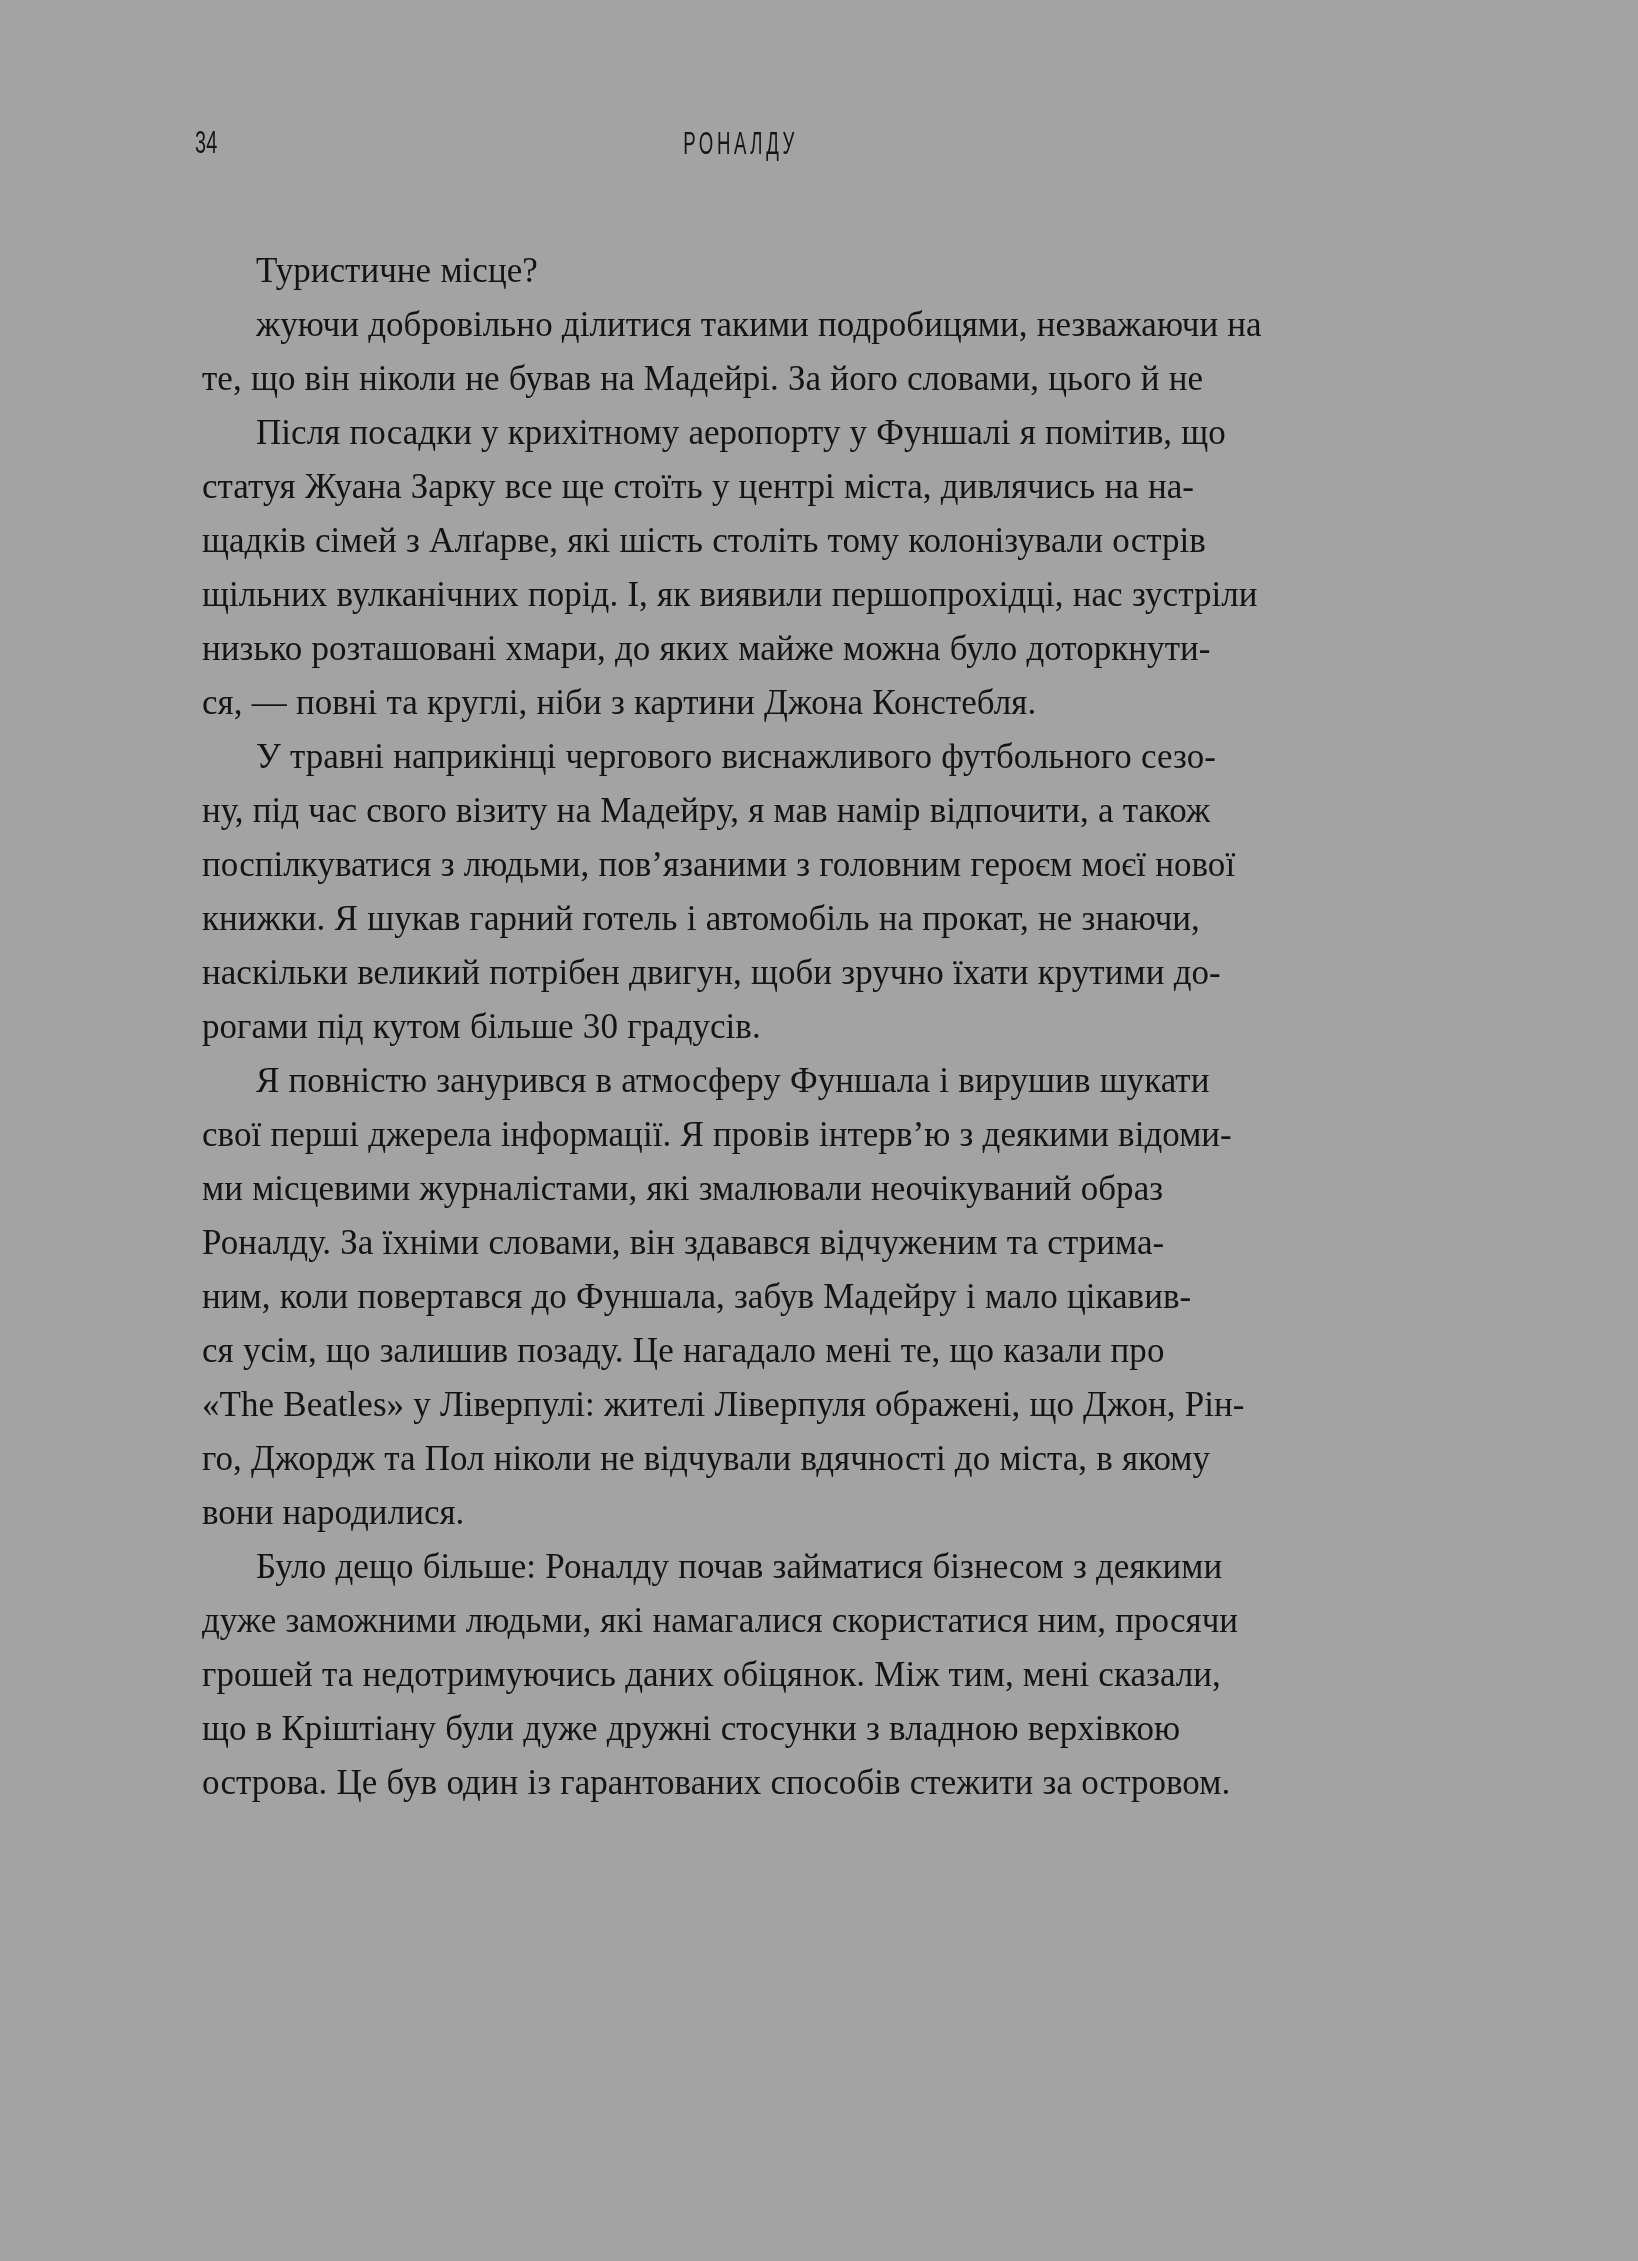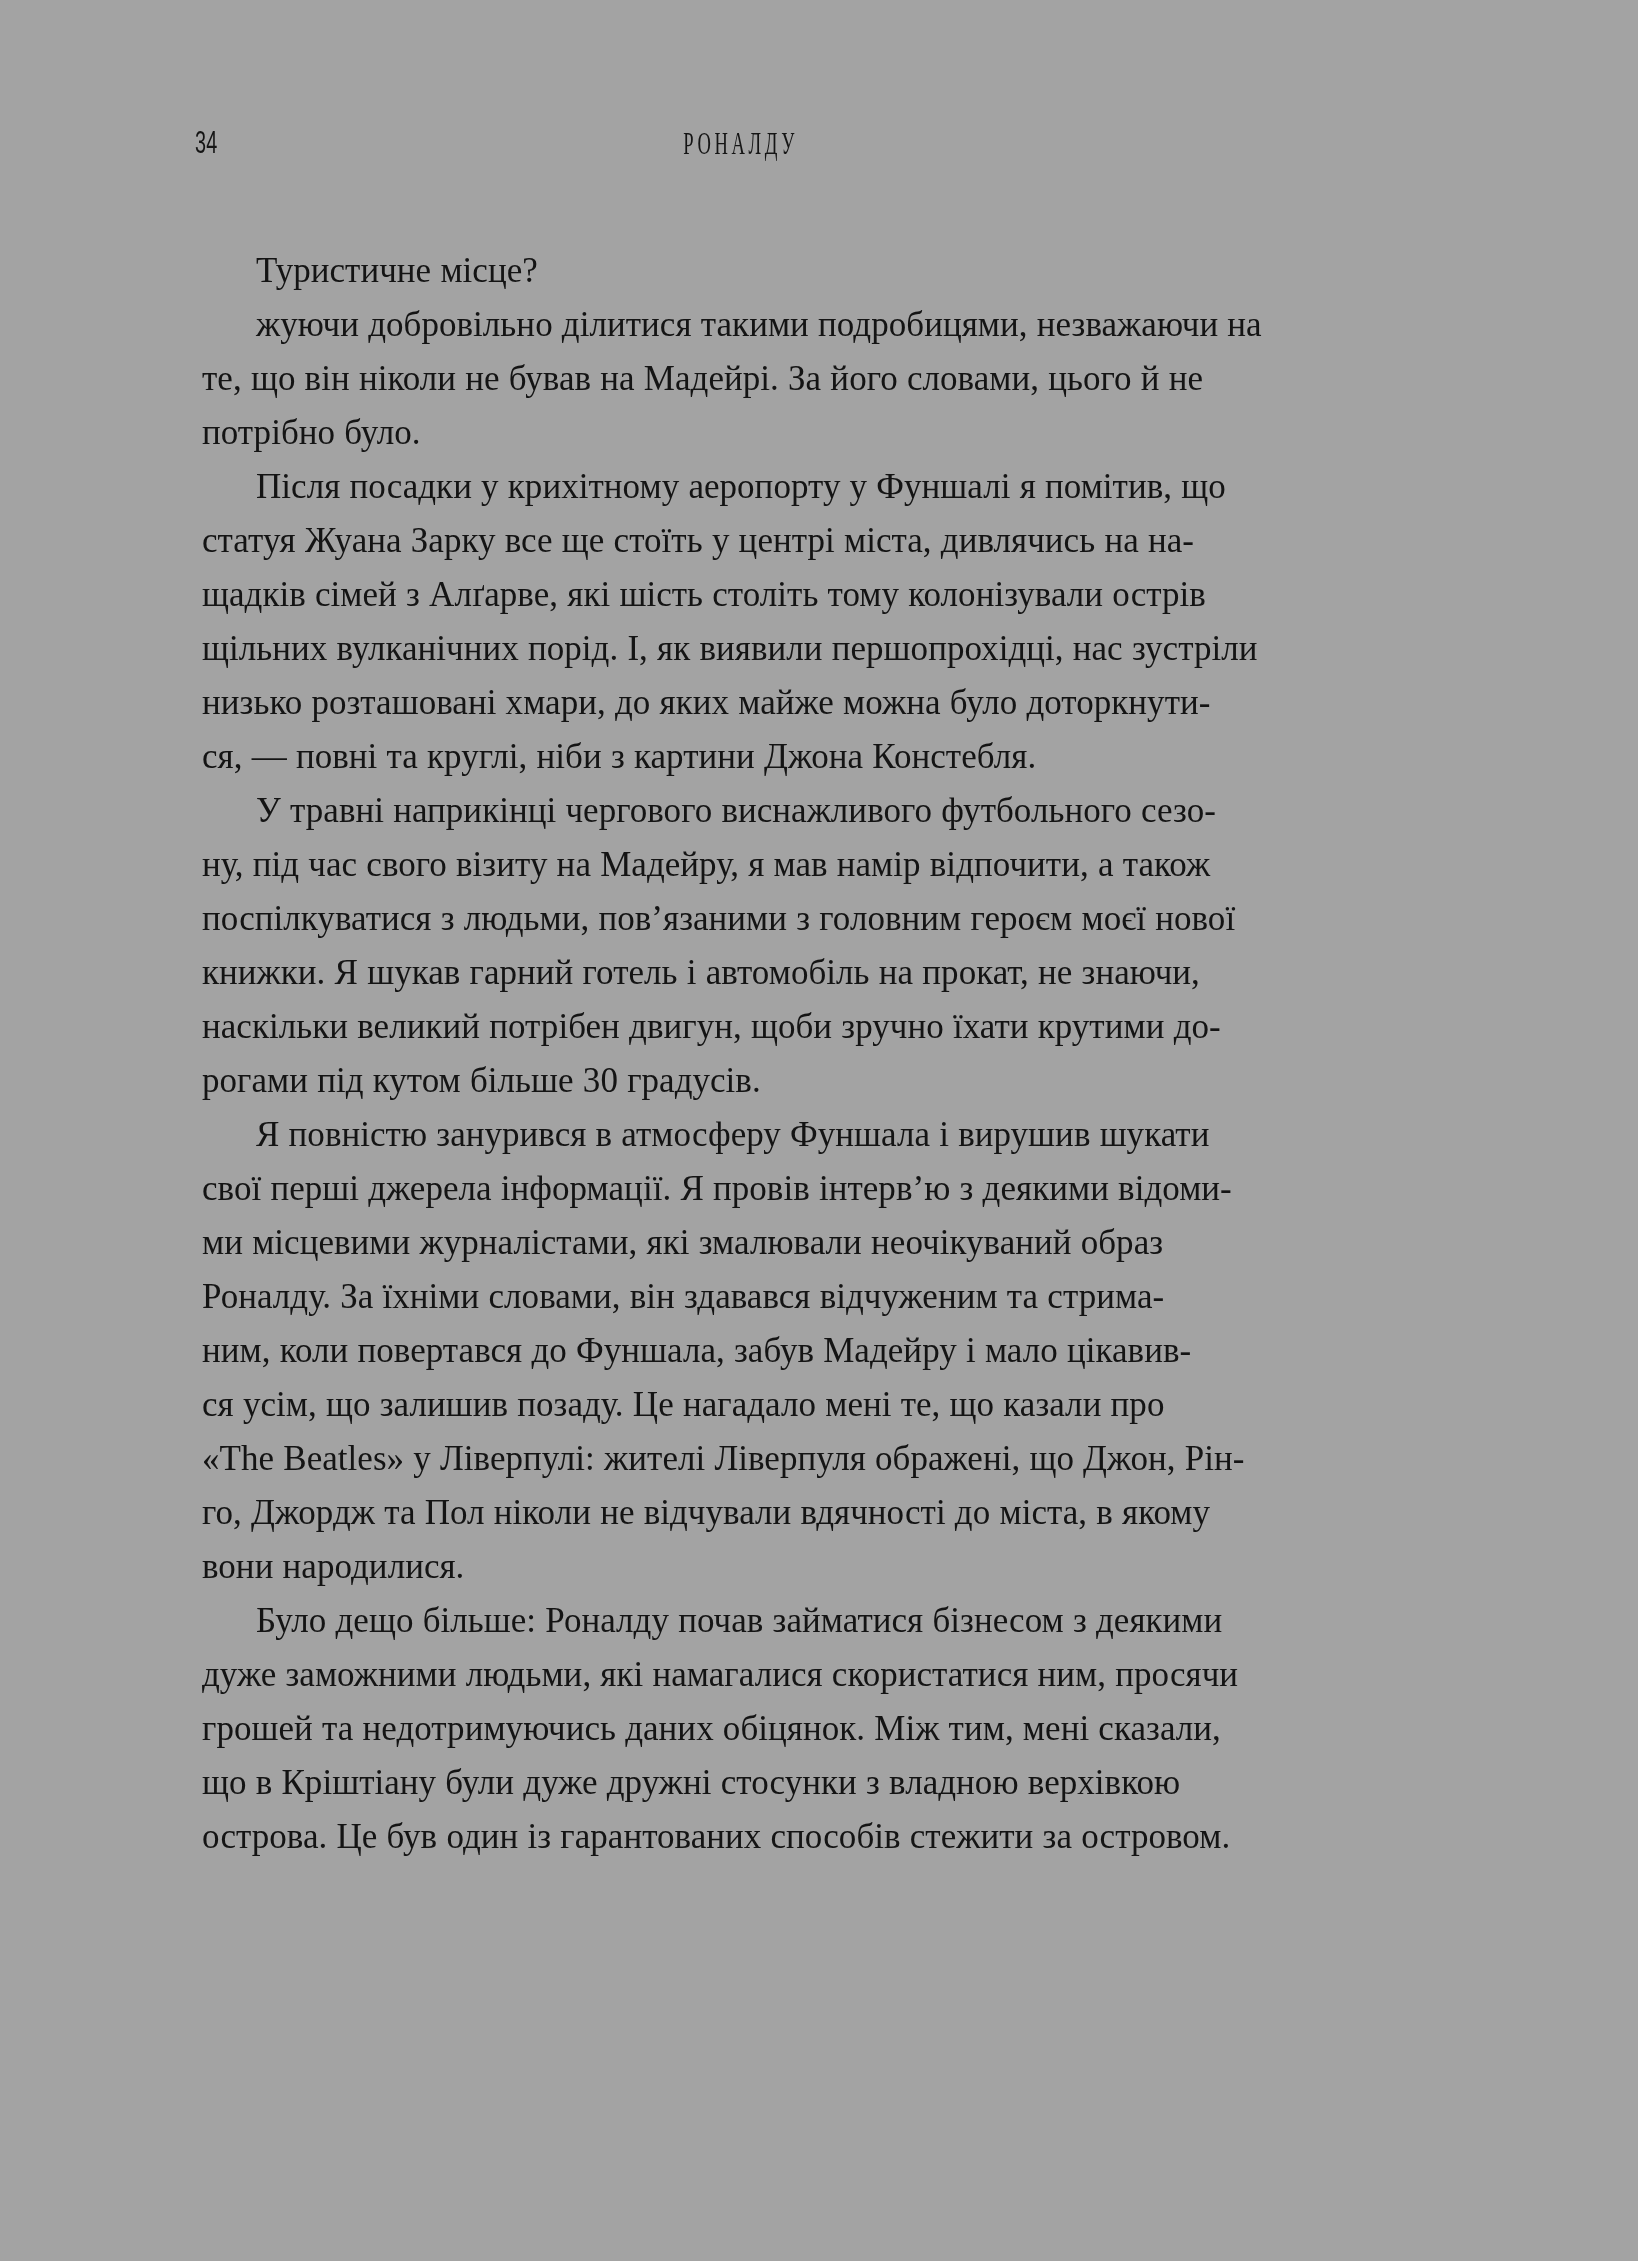--- a/index.html
+++ b/index.html
@@ -38,21 +38,21 @@
     transform: scaleX(0.62);
     transform-origin: left top;
     line-height: 1.0;
   }
   .runtitle {
     position: absolute;
     left: 0;
     top: 1.7px;
     width: 1482px;
     text-align: center;
-    font-family: Liberation Serif, serif;
+    font-family: Liberation Sans, sans-serif;
     font-size: 31px;
     font-weight: 400;
     letter-spacing: 6px;
     color: #151515;
     line-height: 1.0;
   }
   .runtitle span {
     display: inline-block;
     transform: scaleX(0.60);
     transform-origin: center top;
@@ -90,21 +90,21 @@
 
 <div class="page">
 
   <div class="runhead">
     <div class="folio">34</div>
     <div class="runtitle"><span>РОНАЛДУ</span></div>
   </div>
 
   <div class="textblock" id="body-text-block">
       <p class="para indent"><span class="ln">Туристичне місце?</span></p>
-      <p class="para indent"><span class="ln">жуючи добровільно ділитися такими подробицями, незважаючи на</span><span class="ln">те, що він ніколи не бував на Мадейрі. За його словами, цього й не</span><span class="ln">потрібно було.</span></p>
+      <p class="para indent"><span class="ln">жуючи добровільно ділитися такими подробицями, незважаючи на</span><span class="ln">те, що він ніколи не бував на Мадейрі. За його словами, цього й не</span></p>
       <p class="para indent"><span class="ln">Після посадки у крихітному аеропорту у Фуншалі я помітив, що</span><span class="ln">статуя Жуана Зарку все ще стоїть у центрі міста, дивлячись на на-</span><span class="ln">щадків сімей з Алґарве, які шість століть тому колонізували острів</span><span class="ln">щільних вулканічних порід. І, як виявили першопрохідці, нас зустріли</span><span class="ln">низько розташовані хмари, до яких майже можна було доторкнути-</span><span class="ln">ся, — повні та круглі, ніби з картини Джона Констебля.</span></p>
       <p class="para indent"><span class="ln">У травні наприкінці чергового виснажливого футбольного сезо-</span><span class="ln">ну, під час свого візиту на Мадейру, я мав намір відпочити, а також</span><span class="ln">поспілкуватися з людьми, пов’язаними з головним героєм моєї нової</span><span class="ln">книжки. Я шукав гарний готель і автомобіль на прокат, не знаючи,</span><span class="ln">наскільки великий потрібен двигун, щоби зручно їхати крутими до-</span><span class="ln">рогами під кутом більше 30 градусів.</span></p>
       <p class="para indent"><span class="ln">Я повністю занурився в атмосферу Фуншала і вирушив шукати</span><span class="ln">свої перші джерела інформації. Я провів інтерв’ю з деякими відоми-</span><span class="ln">ми місцевими журналістами, які змалювали неочікуваний образ</span><span class="ln">Роналду. За їхніми словами, він здавався відчуженим та стрима-</span><span class="ln">ним, коли повертався до Фуншала, забув Мадейру і мало цікавив-</span><span class="ln">ся усім, що залишив позаду. Це нагадало мені те, що казали про</span><span class="ln">«<span class="ital">The Beatles</span>» у Ліверпулі: жителі Ліверпуля ображені, що Джон, Рін-</span><span class="ln">го, Джордж та Пол ніколи не відчували вдячності до міста, в якому</span><span class="ln">вони народилися.</span></p>
       <p class="para indent"><span class="ln">Було дещо більше: Роналду почав займатися бізнесом з деякими</span><span class="ln">дуже заможними людьми, які намагалися скористатися ним, просячи</span><span class="ln">грошей та недотримуючись даних обіцянок. Між тим, мені сказали,</span><span class="ln">що в Кріштіану були дуже дружні стосунки з владною верхівкою</span><span class="ln">острова. Це був один із гарантованих способів стежити за островом.</span></p>
     </div>
 
 </div>
 
 
 </body></html>

